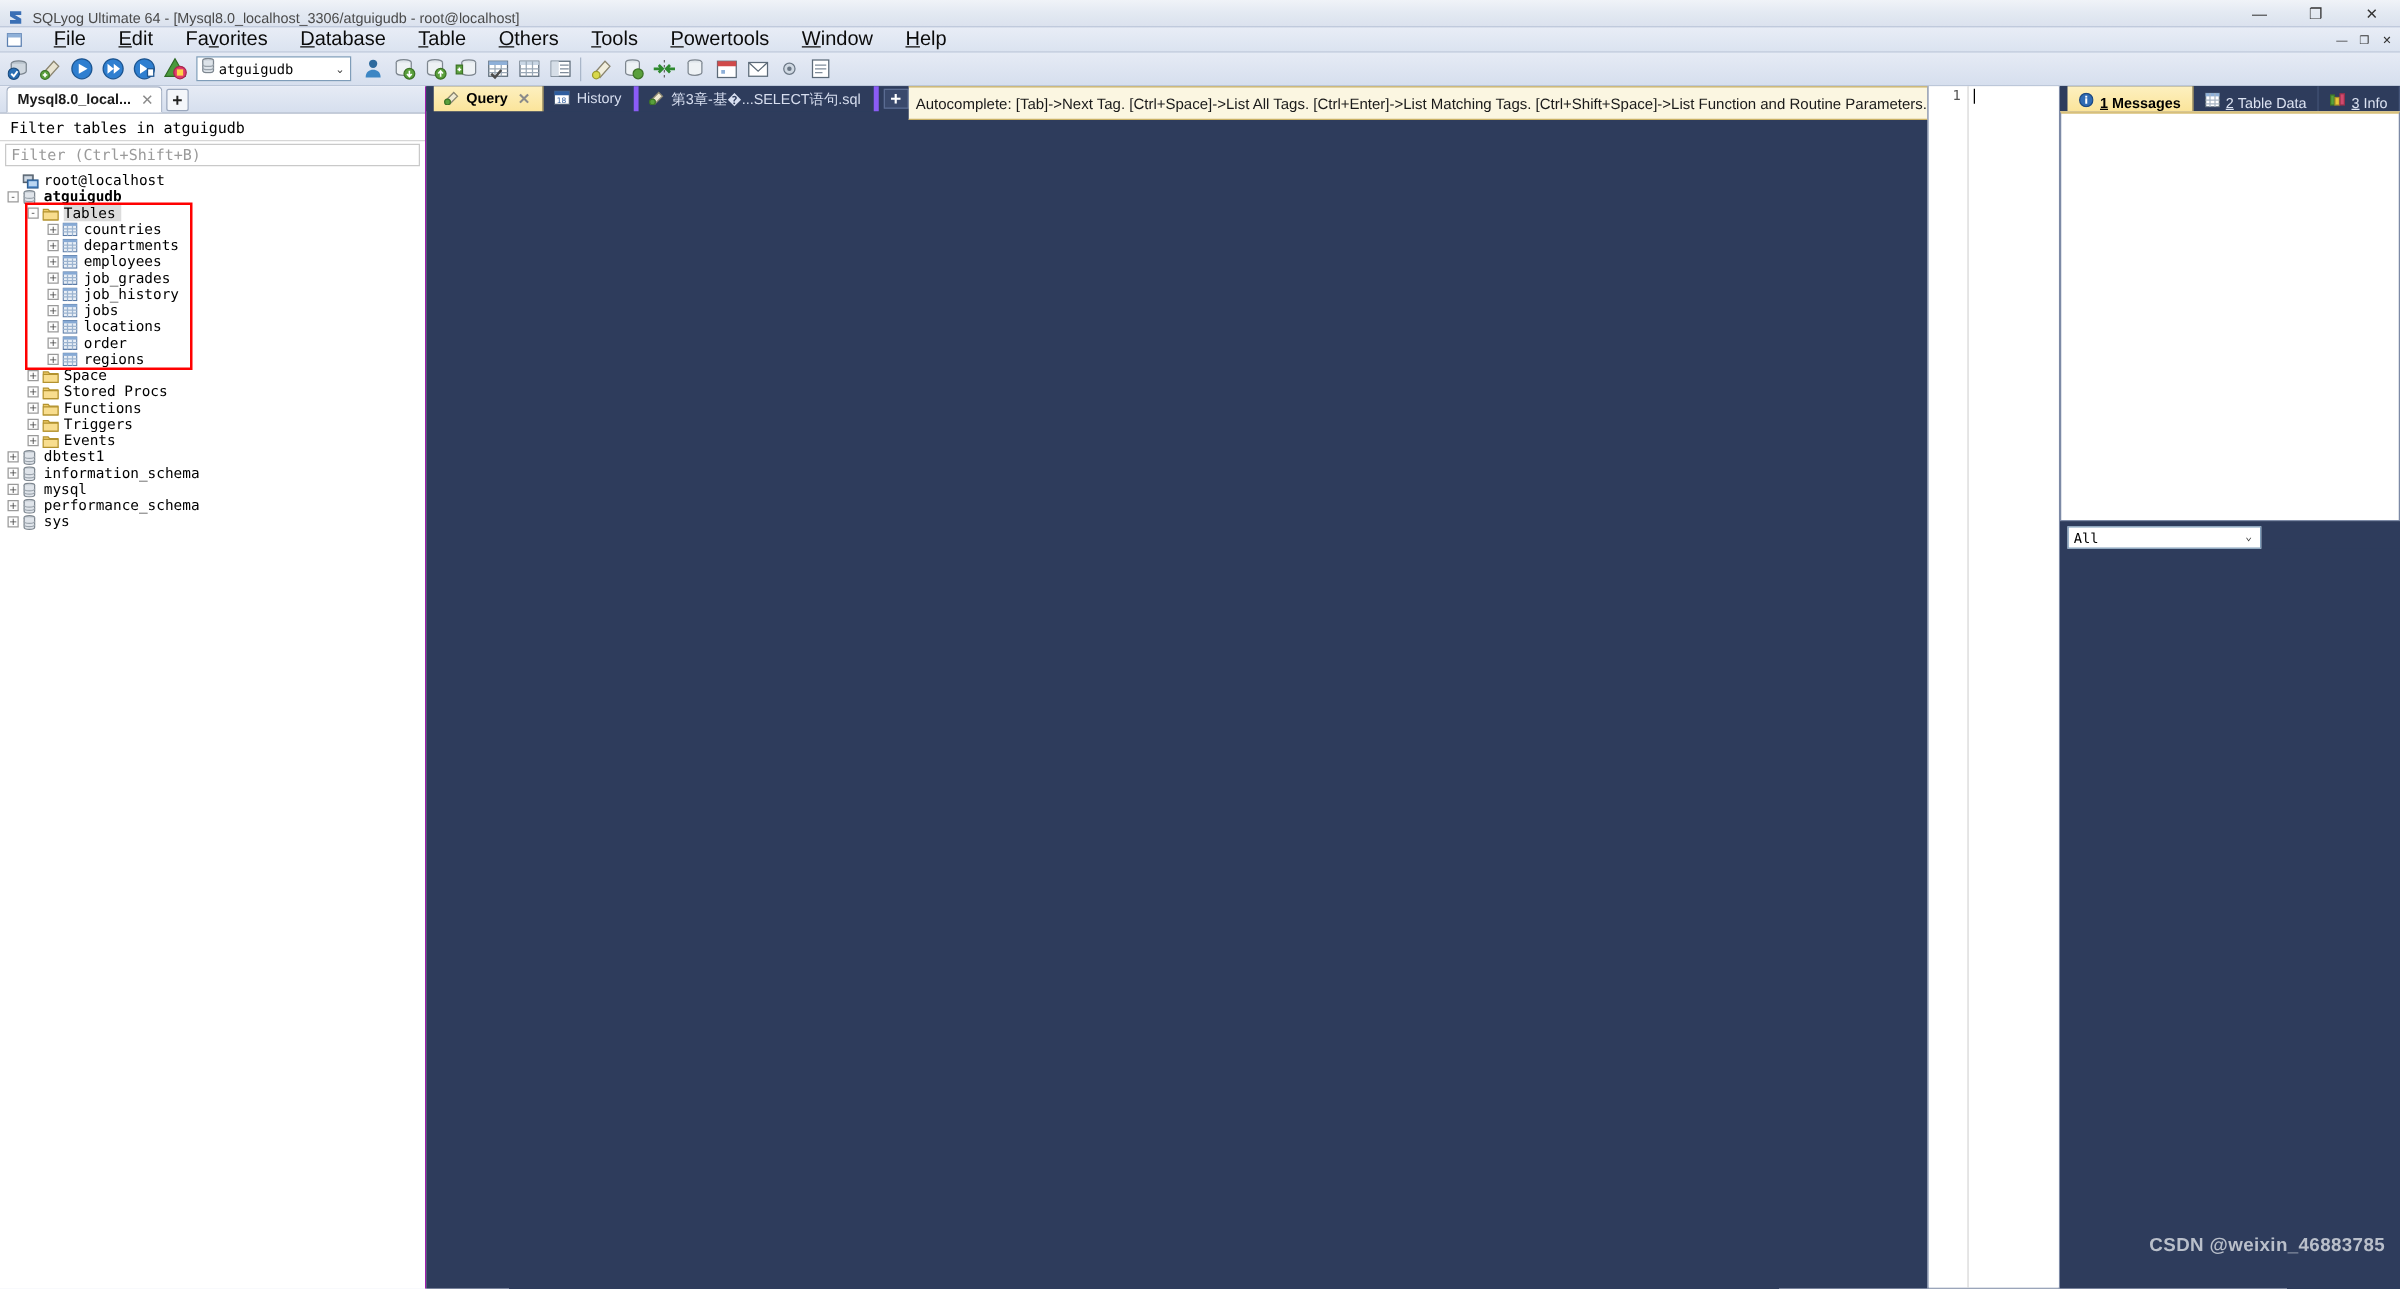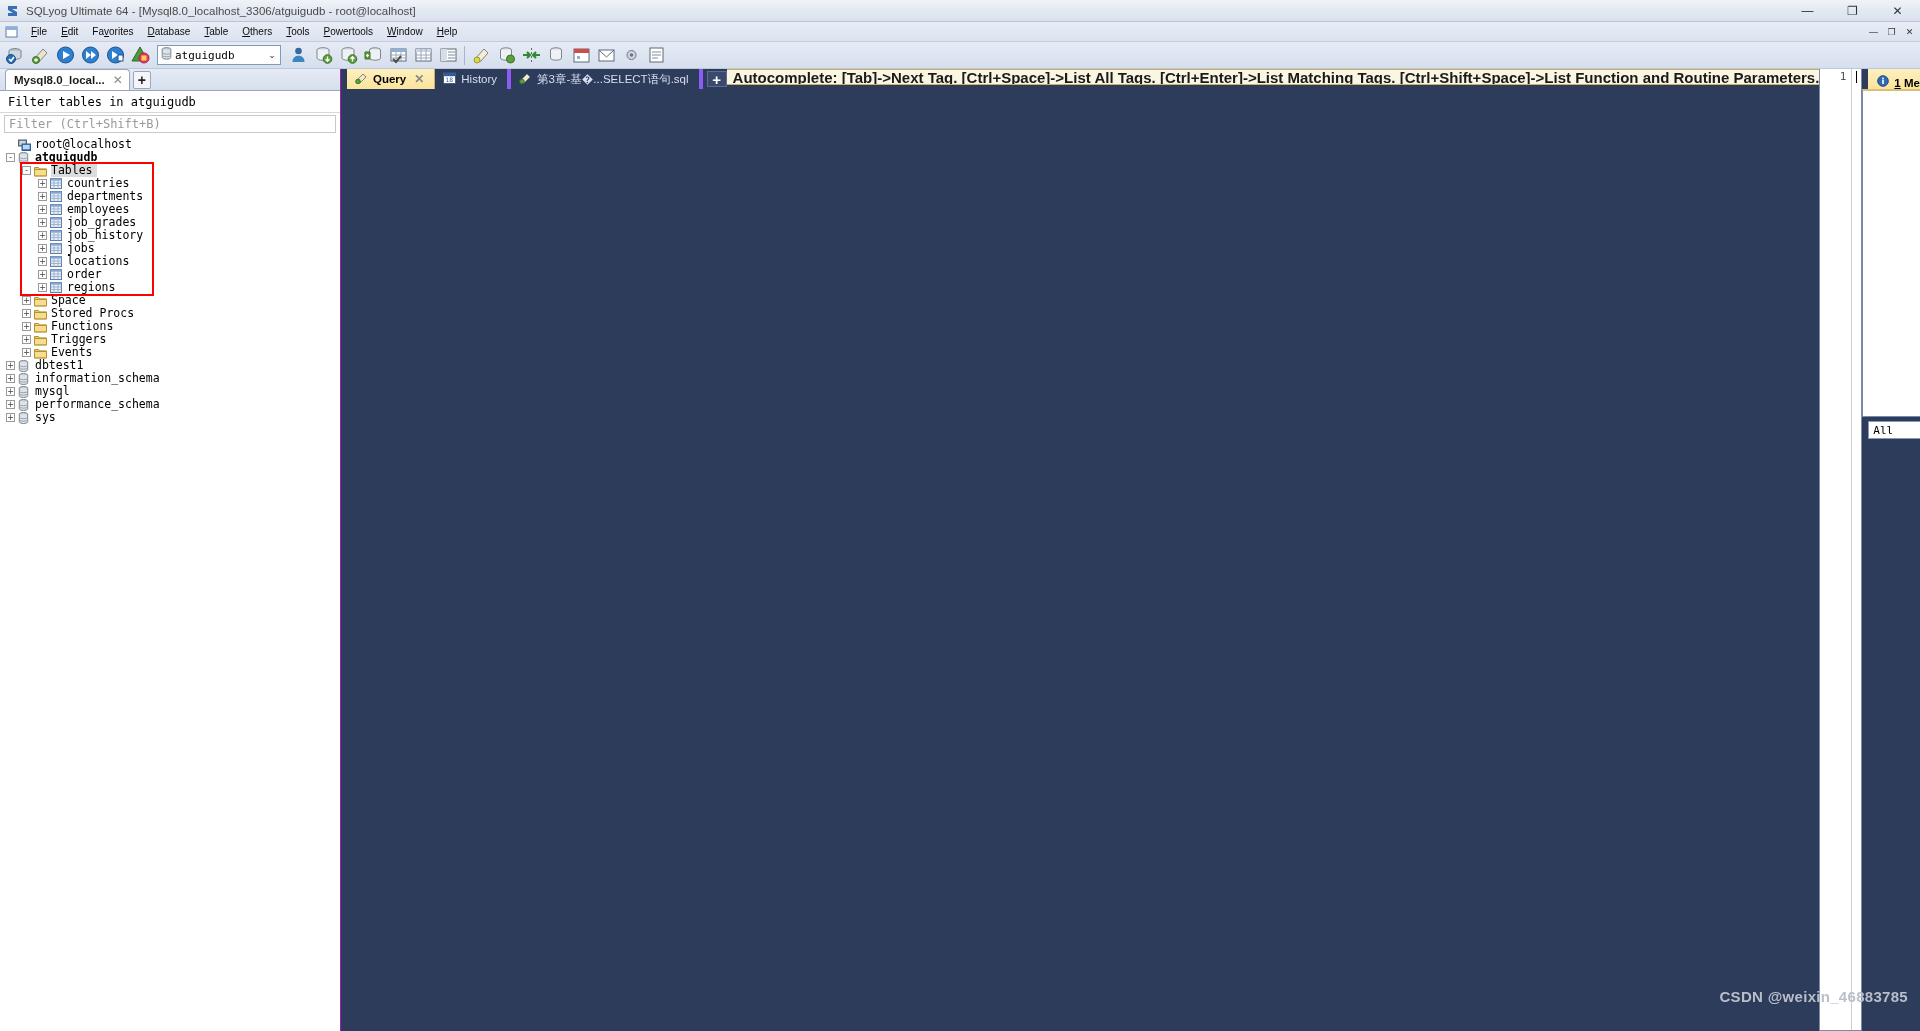--- a/index.html
+++ b/index.html
@@ -16,21 +16,21 @@
     width: 1920px; height: 1031px;
     background: #d4dced;
     display: flex; flex-direction: column;
   }
 
   
   .titlebar {
     height: 22px;
     background: linear-gradient(to bottom, #f0f3f8 0%, #e3e9f2 50%, #dbe2ee 100%);
     border-bottom: 1px solid #b9c4d6;
-    display: flex; align-items: center;
+    display: flex; align-items: flex-end;
     padding-left: 6px;
     flex: none;
     position: relative;
   }
   .title-app-icon {
     width: 14px; height: 14px; margin-right: 6px;
     position: relative; flex: none;
   }
   .title-app-icon svg { display:block; }
   .title-text {
@@ -54,22 +54,22 @@
     border-bottom: 1px solid #c4cddd;
     display: flex; align-items: center;
     flex: none; position: relative;
     padding-left: 2px;
   }
   .menu-sysicon {
     width: 16px; height: 14px; margin: 0 4px 0 2px; flex: none;
   }
   .menu-item {
     padding: 2px 7px;
-    font-size: 10px; color: #0b0b0b;
-    cursor: default; white-space: nowrap;
+    font-size: 16px; color: #0b0b0b;
+    cursor: default; white-space: nowrap; margin-left: 12px;
   }
   .menu-item u { text-decoration: underline; }
   .mdi-buttons {
     position: absolute; right: 2px; top: 0; height: 20px;
     display: flex; align-items: center; gap: 1px;
   }
   .mdi-btn {
     width: 17px; height: 16px;
     display: flex; align-items: center; justify-content: center;
     font-size: 9px; color: #333;
@@ -227,28 +227,28 @@
   }
   .q-tab .tabx { color: #97a5c2; font-size: 12px; margin-left: 3px; }
   .q-tab.active .tabx { color: #8a8a8a; }
   .q-tab-add {
     width: 20px; display: flex; align-items: center; justify-content: center;
     color: #fff; font-size: 15px; font-weight: bold;
     border: 1px solid #5b6c92; margin: 2px 0 2px 4px; background: #3a496c;
   }
 
   .autocomplete-bar {
-    height: 16px; flex: none;
+    height: 27px; flex: none;
     background: #fbf6e1;
     border-top: 1px solid #c9b065;
     border-bottom: 1px solid #c9b065;
     display: flex; align-items: center;
     padding-left: 6px;
-    font-size: 15px; color: #1a1a1a;
-    white-space: nowrap; overflow: hidden; font-weight: bold;
+    font-size: 12px; color: #1a1a1a;
+    white-space: nowrap; overflow: hidden;
   }
   .editor-wrap {
     flex: 1; display: flex; min-height: 0;
     background: #fff;
     border: 1px solid #7d8aa6;
     border-top: none;
     margin: 0;
   }
   .gutter {
     width: 32px; flex: none; background: #ffffff;

